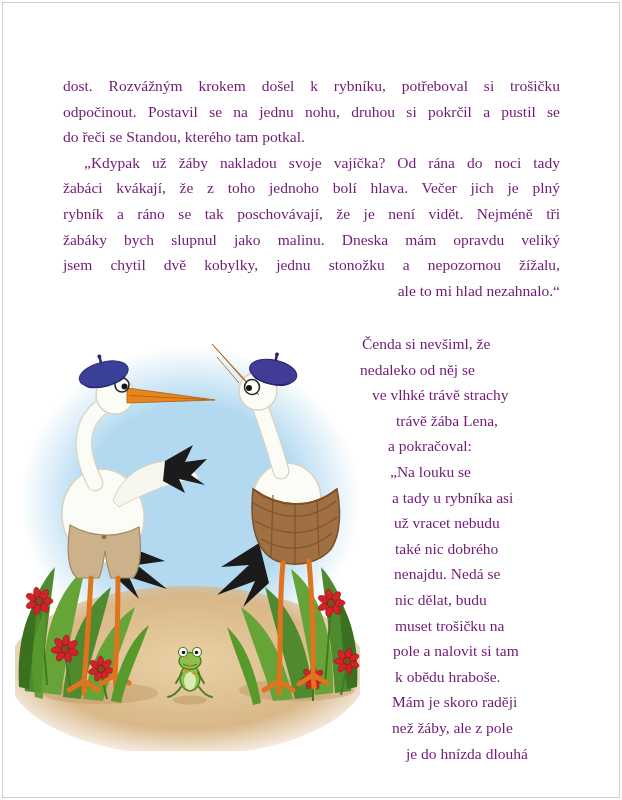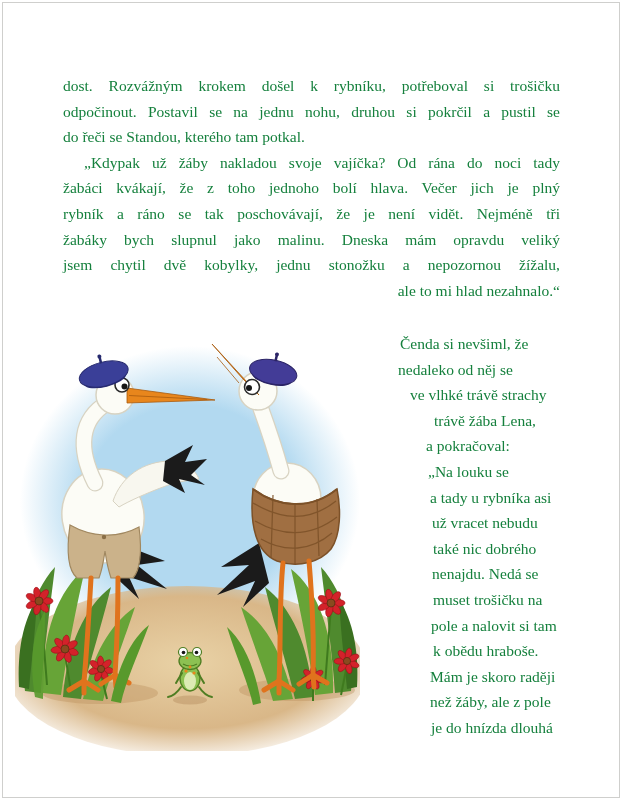--- a/index.html
+++ b/index.html
@@ -9,28 +9,28 @@
     font-family:"Liberation Serif","DejaVu Serif",serif;
   }
   .page{
     position:absolute;inset:2px;background:#ffffff;
     border:1px solid #cfcfcd;overflow:hidden;
   }
   .text-block{
     position:absolute;left:60px;top:70px;width:497px;
   }
   .line{
-    font-size:15.5px;line-height:25.6px;color:#15803d;
+    font-size:15.5px;line-height:25.6px;color:#701a75;
   }
   .jl{text-align:justify;text-align-last:justify;}
   .ll{text-align:left;}
   .rl{text-align:right;}
   .ind{text-indent:21px;}
   .row{
-    position:absolute;left:12px;top:328px;display:flex;align-items:flex-start;gap:38px;
+    position:absolute;left:12px;top:328px;display:flex;align-items:flex-start;
   }
   .illustration{width:345px;height:420px;flex:0 0 345px;}
   .col{width:200px;}
   .cl{white-space:nowrap;text-align:left;}
 </style>
 </head>
 <body>
 
 <div class="page">
 
@@ -263,22 +263,23 @@
       <div class="line cl" style="margin-left:2px">Čenda si nevšiml, že</div>
       <div class="line cl" style="margin-left:0">nedaleko od něj se</div>
       <div class="line cl" style="margin-left:12px">ve vlhké trávě strachy</div>
       <div class="line cl" style="margin-left:36px">trávě žába Lena,</div>
       <div class="line cl" style="margin-left:28px">a pokračoval:</div>
       <div class="line cl" style="margin-left:30px">„Na louku se</div>
       <div class="line cl" style="margin-left:32px">a tady u rybníka asi</div>
       <div class="line cl" style="margin-left:34px">už vracet nebudu</div>
       <div class="line cl" style="margin-left:35px">také nic dobrého</div>
       <div class="line cl" style="margin-left:34px">nenajdu. Nedá se</div>
+      <div class="line cl" style="margin-left:35px">nic dělat, budu</div>
       <div class="line cl" style="margin-left:35px">muset trošičku na</div>
       <div class="line cl" style="margin-left:33px">pole a nalovit si tam</div>
       <div class="line cl" style="margin-left:35px">k obědu hraboše.</div>
       <div class="line cl" style="margin-left:32px">Mám je skoro raději</div>
       <div class="line cl" style="margin-left:32px">než žáby, ale z pole</div>
-      <div class="line cl" style="margin-left:33px">je do hnízda dlouhá</div>
+      <div class="line cl" style="margin-left:46px">je do hnízda dlouhá</div>
     </div>
 
   </div>
 </div>
 
 </body></html>

